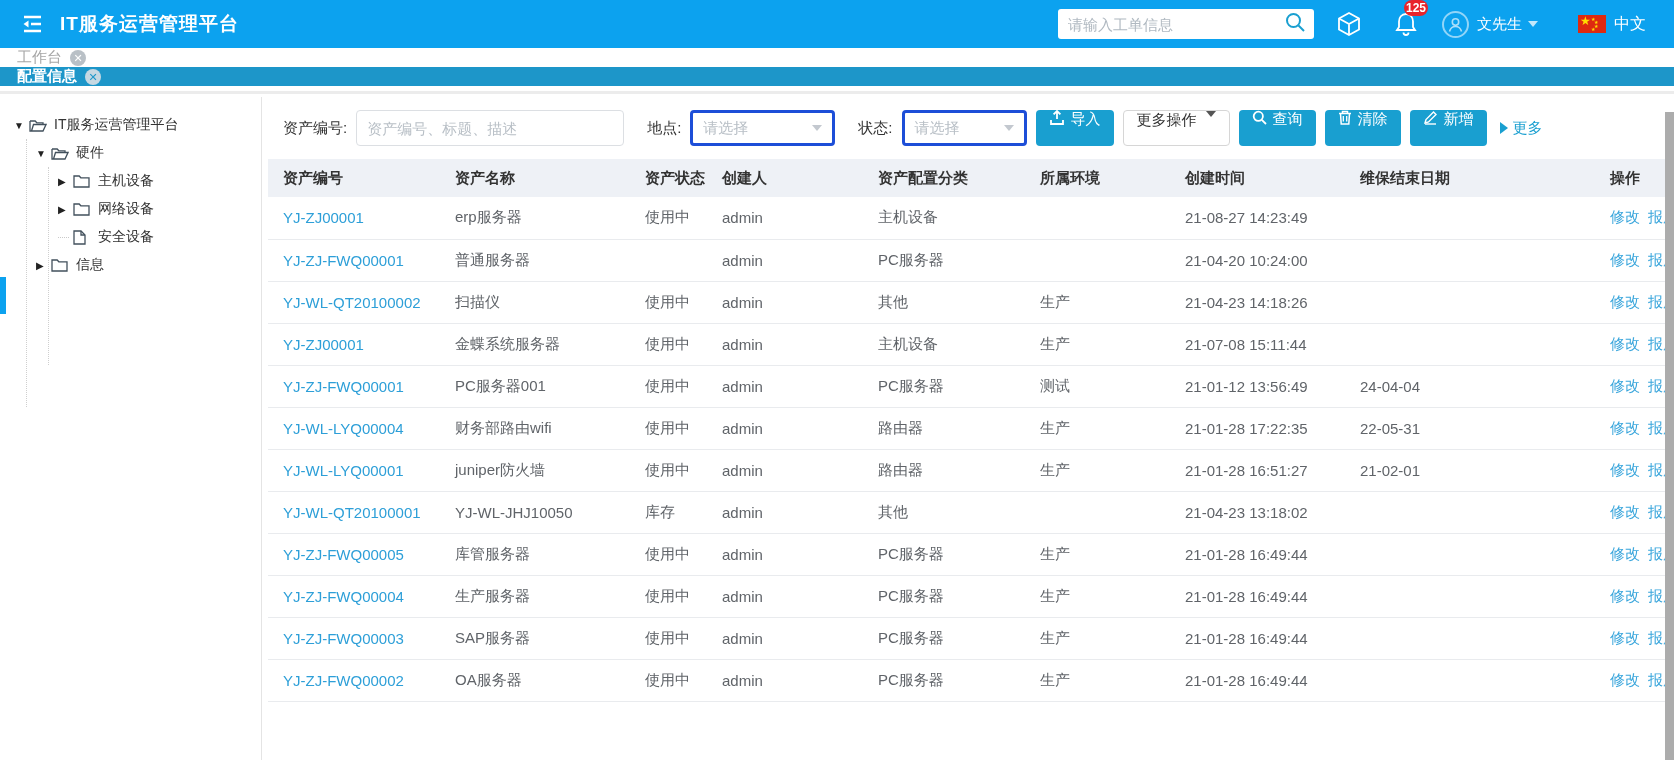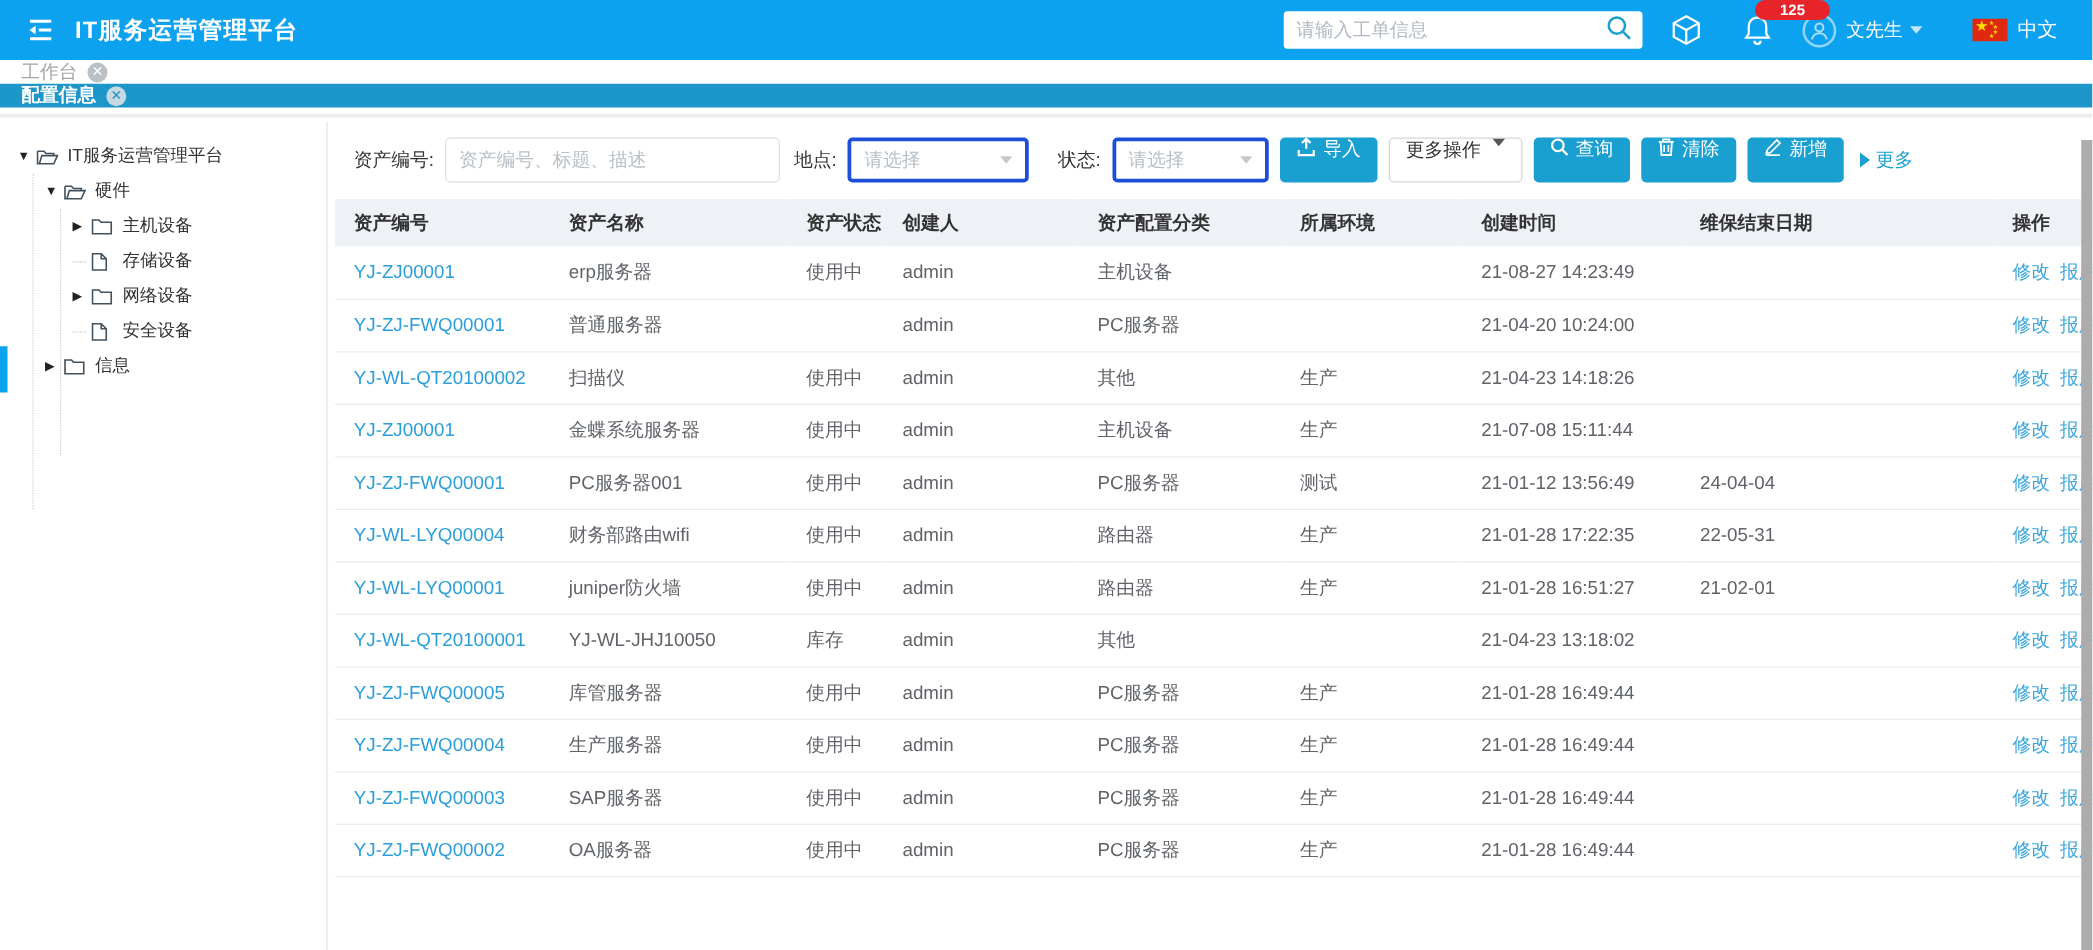--- a/index.html
+++ b/index.html
@@ -3,27 +3,27 @@
 <meta charset="utf-8">
 <style>
   * { box-sizing: border-box; margin: 0; padding: 0; }
   html,body { width:1674px; height:760px; overflow:hidden; }
   body { font-family:"Liberation Sans","DejaVu Sans",sans-serif; background:#fff; position:relative; }
 
   
   .topbar { height:48px; background:#0ca2ef; display:flex; align-items:center; color:#fff; }
   .fold-btn { margin-left:20px; width:24px; height:20px; cursor:pointer; flex:0 0 auto; }
   .app-title { margin-left:16px; font-size:19px; font-weight:bold; letter-spacing:1px; white-space:nowrap; }
-  .hd-search { margin-left:auto; width:287px; height:30px; background:#fff; border-radius:3px;
+  .hd-search { margin-left:auto; width:256px; height:30px; background:#fff; border-radius:3px;
     display:flex; align-items:center; padding:0 8px 0 10px; }
   .hd-search input { flex:1; border:none; outline:none; font-size:15px; color:#333; background:transparent; }
   .hd-search input::placeholder { color:#b0b9c1; }
   .hd-ic { margin-left:22px; display:flex; align-items:center; position:relative; cursor:pointer; }
   .badge { position:absolute; top:-11px; left:10px; background:#e8242b; color:#fff; font-size:12px; font-weight:bold;
-    padding:1px 20px; border-radius:9px; line-height:14px;text-align:right; }
+    padding:1px 2px; border-radius:9px; line-height:14px;text-align:right; }
   .avatar { margin-left:24px; width:27px; height:27px; border-radius:50%; border:2px solid rgba(255,255,255,.55);
     display:flex; align-items:center; justify-content:center; }
   .user-name { margin-left:8px; font-size:15px; display:flex; align-items:center; gap:6px; cursor:pointer; }
   .caret-down-sm { width:0; height:0; border-left:5px solid transparent; border-right:5px solid transparent;
     border-top:6px solid rgba(255,255,255,.75); }
   .flag { margin-left:40px; width:28px; height:18px; background:#de2910; position:relative; flex:0 0 auto; }
   .flag .star-big { position:absolute; left:2px; top:-1px; color:#ffde00; font-size:12px; }
   .flag .star-sm { position:absolute; color:#ffde00; font-size:5px; }
   .lang { margin-left:8px; margin-right:28px; font-size:16px; cursor:pointer; }
 
@@ -170,66 +170,56 @@
   </div>
         <div class="tree-item" style="padding-left: 58px;">
     <span class="tree-arrow">▶</span>
     <span class="node-ic">
             <svg width="17" height="14" viewBox="0 0 17 14">
               <path d="M1 2 H6.2 L7.8 3.8 H16 V13 H1 Z" stroke="#42505c" stroke-width="1.3" fill="none"></path>
             </svg>
           </span>
     <span>主机设备</span>
   </div>
+        <div class="tree-item" style="padding-left: 58px;">
+    <span class="tree-arrow">▶</span>
+    <span class="node-ic">
+            <svg width="17" height="14" viewBox="0 0 17 14">
+              <path d="M1 2 H6.2 L7.8 3.8 H16 V13 H1 Z" stroke="#42505c" stroke-width="1.3" fill="none"></path>
+            </svg>
+          </span>
+    <span>网络设备</span>
+  </div>
         <div class="tree-item leaf" style="padding-left: 58px;">
     <span class="tree-arrow"></span>
     <span class="node-ic">
             <svg width="13" height="15" viewBox="0 0 13 15">
               <path d="M1 1 H8 L12 5 V14 H1 Z" stroke="#42505c" stroke-width="1.3" fill="none"></path>
               <path d="M8 1 V5 H12" stroke="#42505c" stroke-width="1.3" fill="none"></path>
             </svg>
           </span>
-    <span>存储设备</span>
-  </div>
-        <div class="tree-item" style="padding-left: 58px;">
+    <span>安全设备</span>
+  </div>
+        <div class="tree-item" style="padding-left: 36px;">
     <span class="tree-arrow">▶</span>
     <span class="node-ic">
             <svg width="17" height="14" viewBox="0 0 17 14">
               <path d="M1 2 H6.2 L7.8 3.8 H16 V13 H1 Z" stroke="#42505c" stroke-width="1.3" fill="none"></path>
             </svg>
           </span>
-    <span>网络设备</span>
-  </div>
-        <div class="tree-item leaf" style="padding-left: 58px;">
-    <span class="tree-arrow"></span>
-    <span class="node-ic">
-            <svg width="13" height="15" viewBox="0 0 13 15">
-              <path d="M1 1 H8 L12 5 V14 H1 Z" stroke="#42505c" stroke-width="1.3" fill="none"></path>
-              <path d="M8 1 V5 H12" stroke="#42505c" stroke-width="1.3" fill="none"></path>
-            </svg>
-          </span>
-    <span>安全设备</span>
-  </div>
-        <div class="tree-item" style="padding-left: 36px;">
-    <span class="tree-arrow">▶</span>
-    <span class="node-ic">
-            <svg width="17" height="14" viewBox="0 0 17 14">
-              <path d="M1 2 H6.2 L7.8 3.8 H16 V13 H1 Z" stroke="#42505c" stroke-width="1.3" fill="none"></path>
-            </svg>
-          </span>
     <span>信息</span>
   </div>
       </div>
   </div>
 
   <div class="main">
 
     <div class="filter-row">
       <span class="f-label">资产编号:</span>
-      <input class="f-input" style="margin-right: 2px;" placeholder="资产编号、标题、描述">
+      <input class="f-input" style="margin-right: 14px;" placeholder="资产编号、标题、描述">
       <span class="f-label">地点:</span>
       <div class="f-select" style="width:145px; margin-right:14px;">
         <span>请选择</span>
         <span class="sel-caret"></span>
       </div>
       <span class="f-label">状态:</span>
       <div class="f-select" style="width:125px;">
         <span>请选择</span>
         <span class="sel-caret"></span>
       </div>

